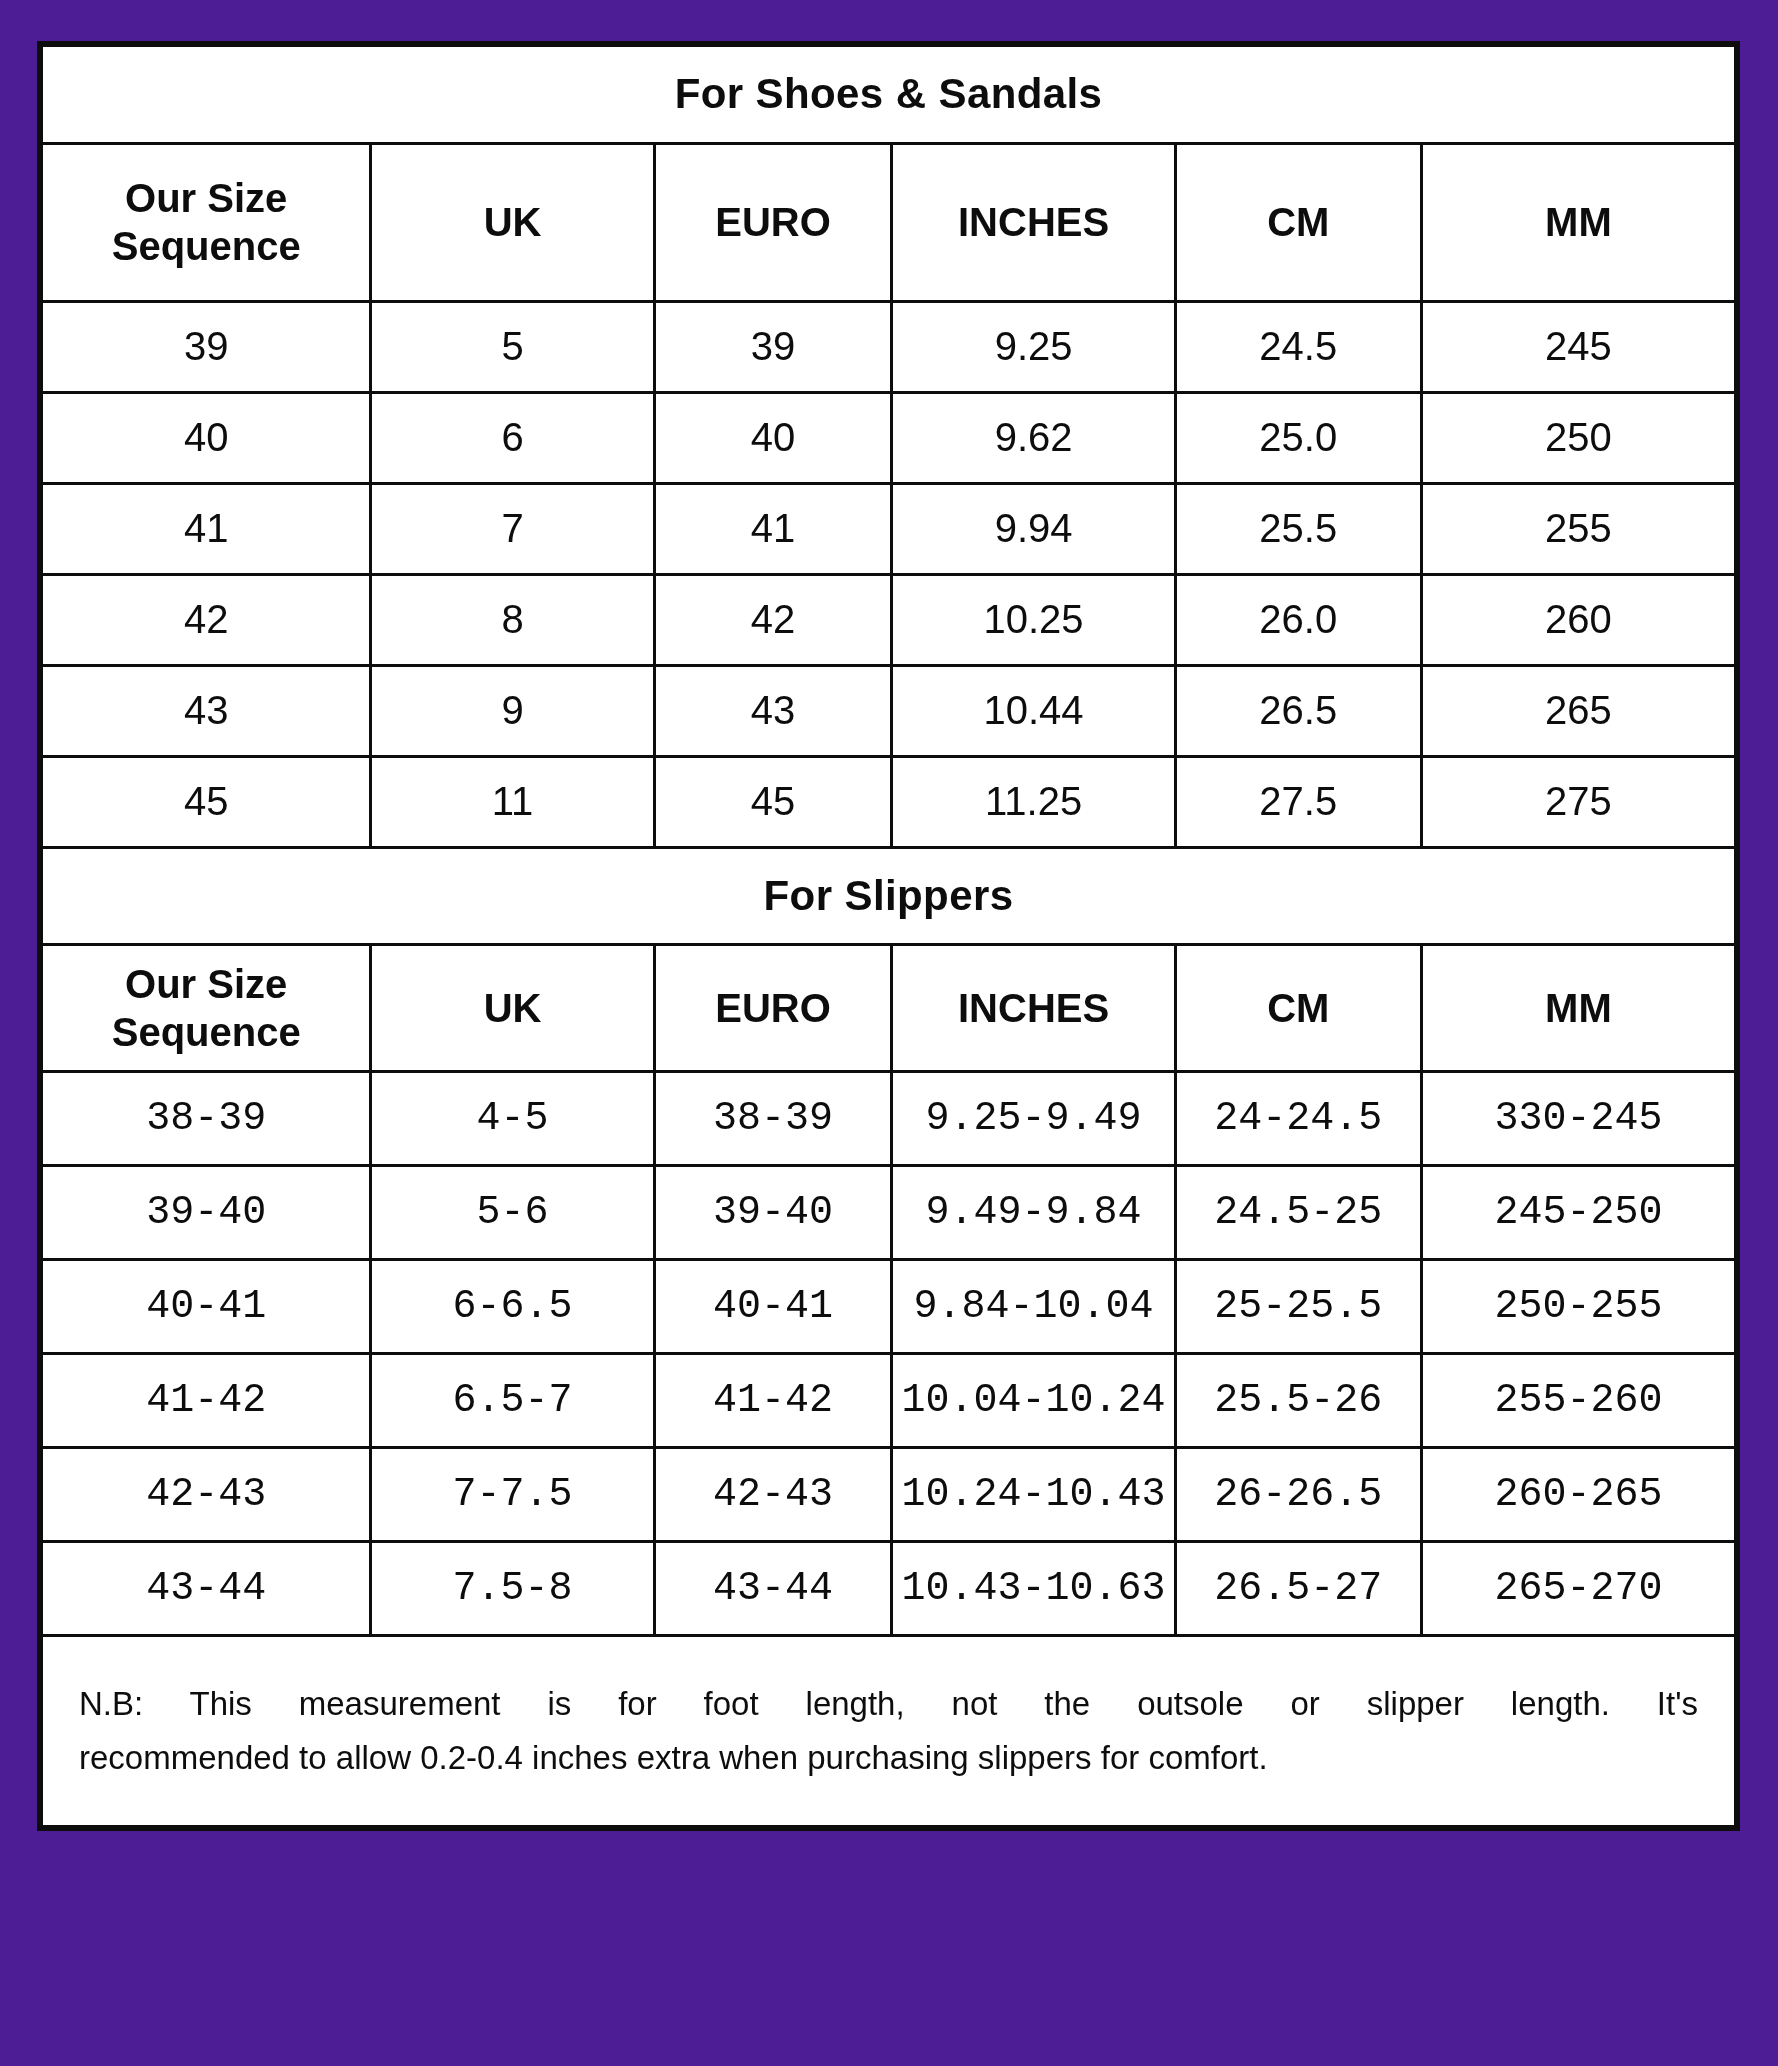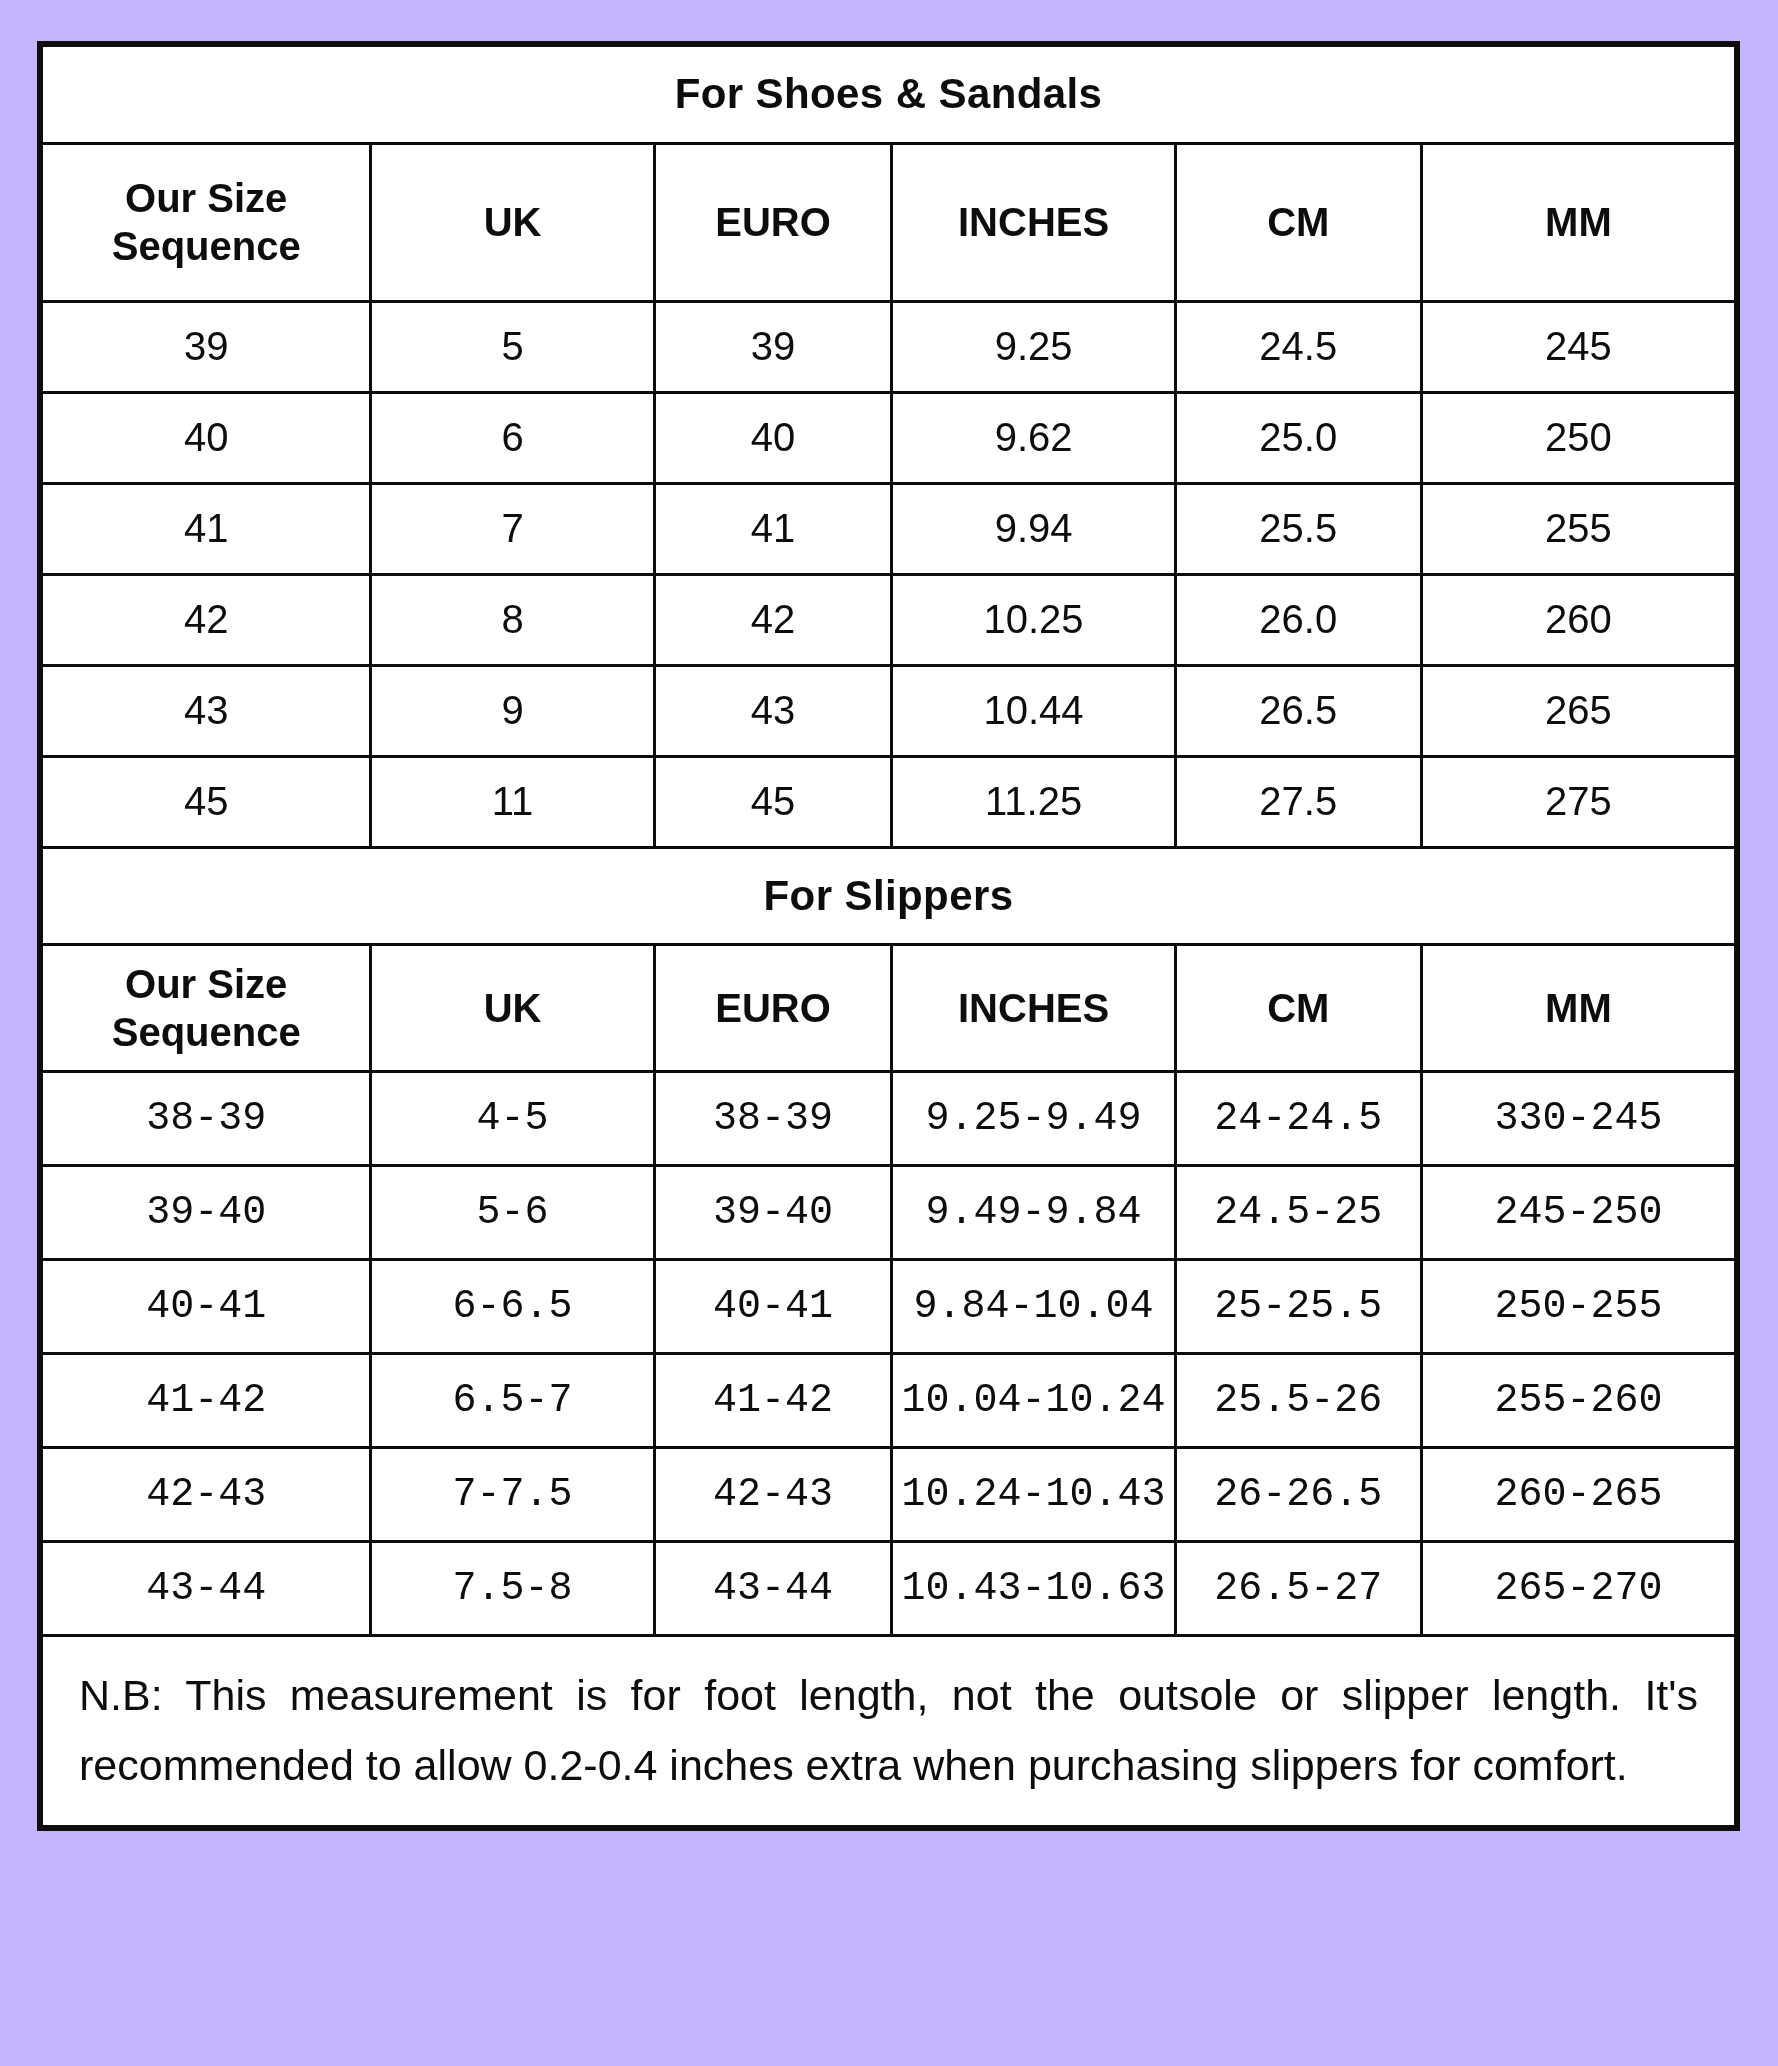--- a/index.html
+++ b/index.html
@@ -4,21 +4,21 @@
 <style>
   html, body {
     margin: 0;
     padding: 0;
     background: #ffffff;
   }
   .canvas {
     position: relative;
     width: 1778px;
     height: 2066px;
-    background: #c4b5fd;
+    background: #4c1d95;
     font-family: "Liberation Sans", "DejaVu Sans", sans-serif;
     color: #0d0d0d;
   }
   table.size-chart {
     position: absolute;
     left: 37px;
     top: 41px;
     width: 1703px;
     border-collapse: collapse;
     table-layout: fixed;
@@ -52,21 +52,21 @@
   }
   tr.r-title-shoes    { height: 99px; }
   tr.r-header-shoes   { height: 158px; }
   tr.r-data-shoes     { height: 91px; }
   tr.r-title-slippers { height: 97px; }
   tr.r-header-slippers{ height: 127px; }
   tr.r-data-slippers  { height: 94px; font-family: Liberation Mono, monospace; }
   tr.r-note           { height: 193px; }
   td.note-cell {
     padding: 22.4px 36px;
-    font-size: 43px;
+    font-size: 33px;
     line-height: 1.62;
     vertical-align: middle;
   }
   .note-line-1 {
     text-align: justify;
     text-align-last: justify;
   }
   .note-line-2 {
     text-align: left;
   }

